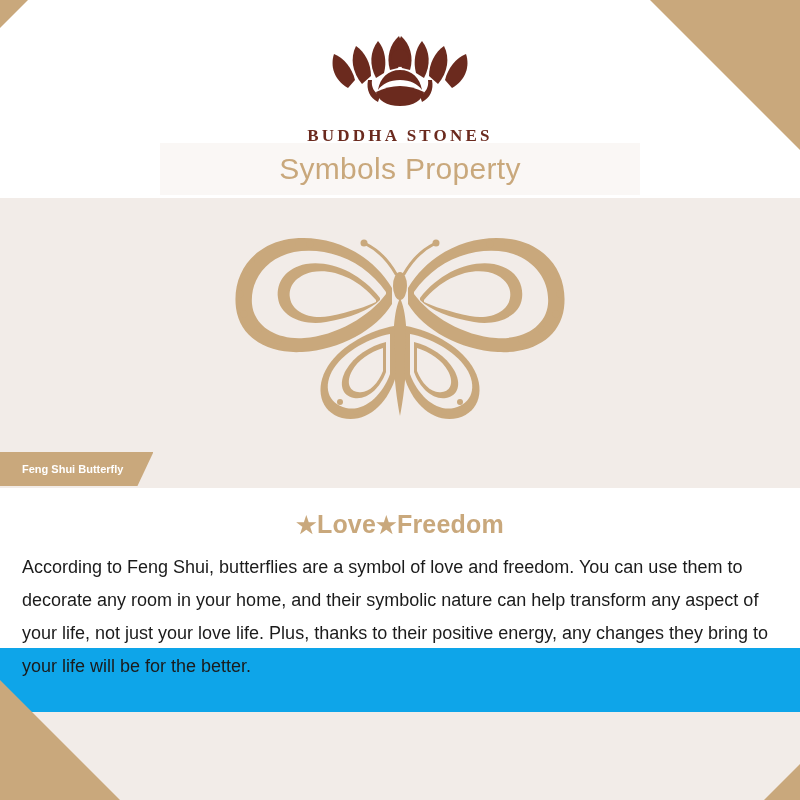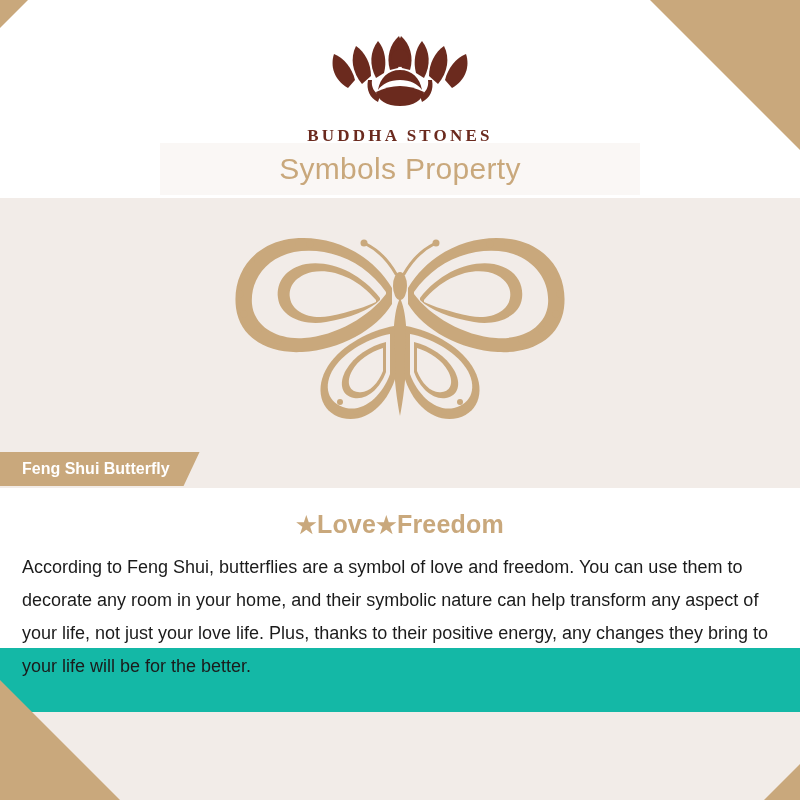--- a/index.html
+++ b/index.html
@@ -11,21 +11,21 @@
     height: 800px;
     font-family: "Liberation Sans", sans-serif;
     background: #ffffff;
     overflow: hidden;
   }
 
   .page {
     position: relative;
     width: 800px;
     height: 800px;
-    background: #14b8a6;
+    background: #0ea5e9;
     overflow: hidden;
   }
 
   
   .corner {
     position: absolute;
     width: 0;
     height: 0;
     z-index: 5;
   }
@@ -120,21 +120,21 @@
   }
 
   
   .label-tag {
     position: absolute;
     top: 452px;
     left: 0;
     height: 34px;
     background: #c9a87c;
     color: #ffffff;
-    font-size: 16px;
+    font-size: 11px;
     font-weight: bold;
     display: flex;
     align-items: center;
     padding: 0 30px 0 22px;
     z-index: 7;
     clip-path: polygon(0 0, 100% 0, calc(100% - 16px) 100%, 0 100%);
   }
 
   
   .text-panel {

